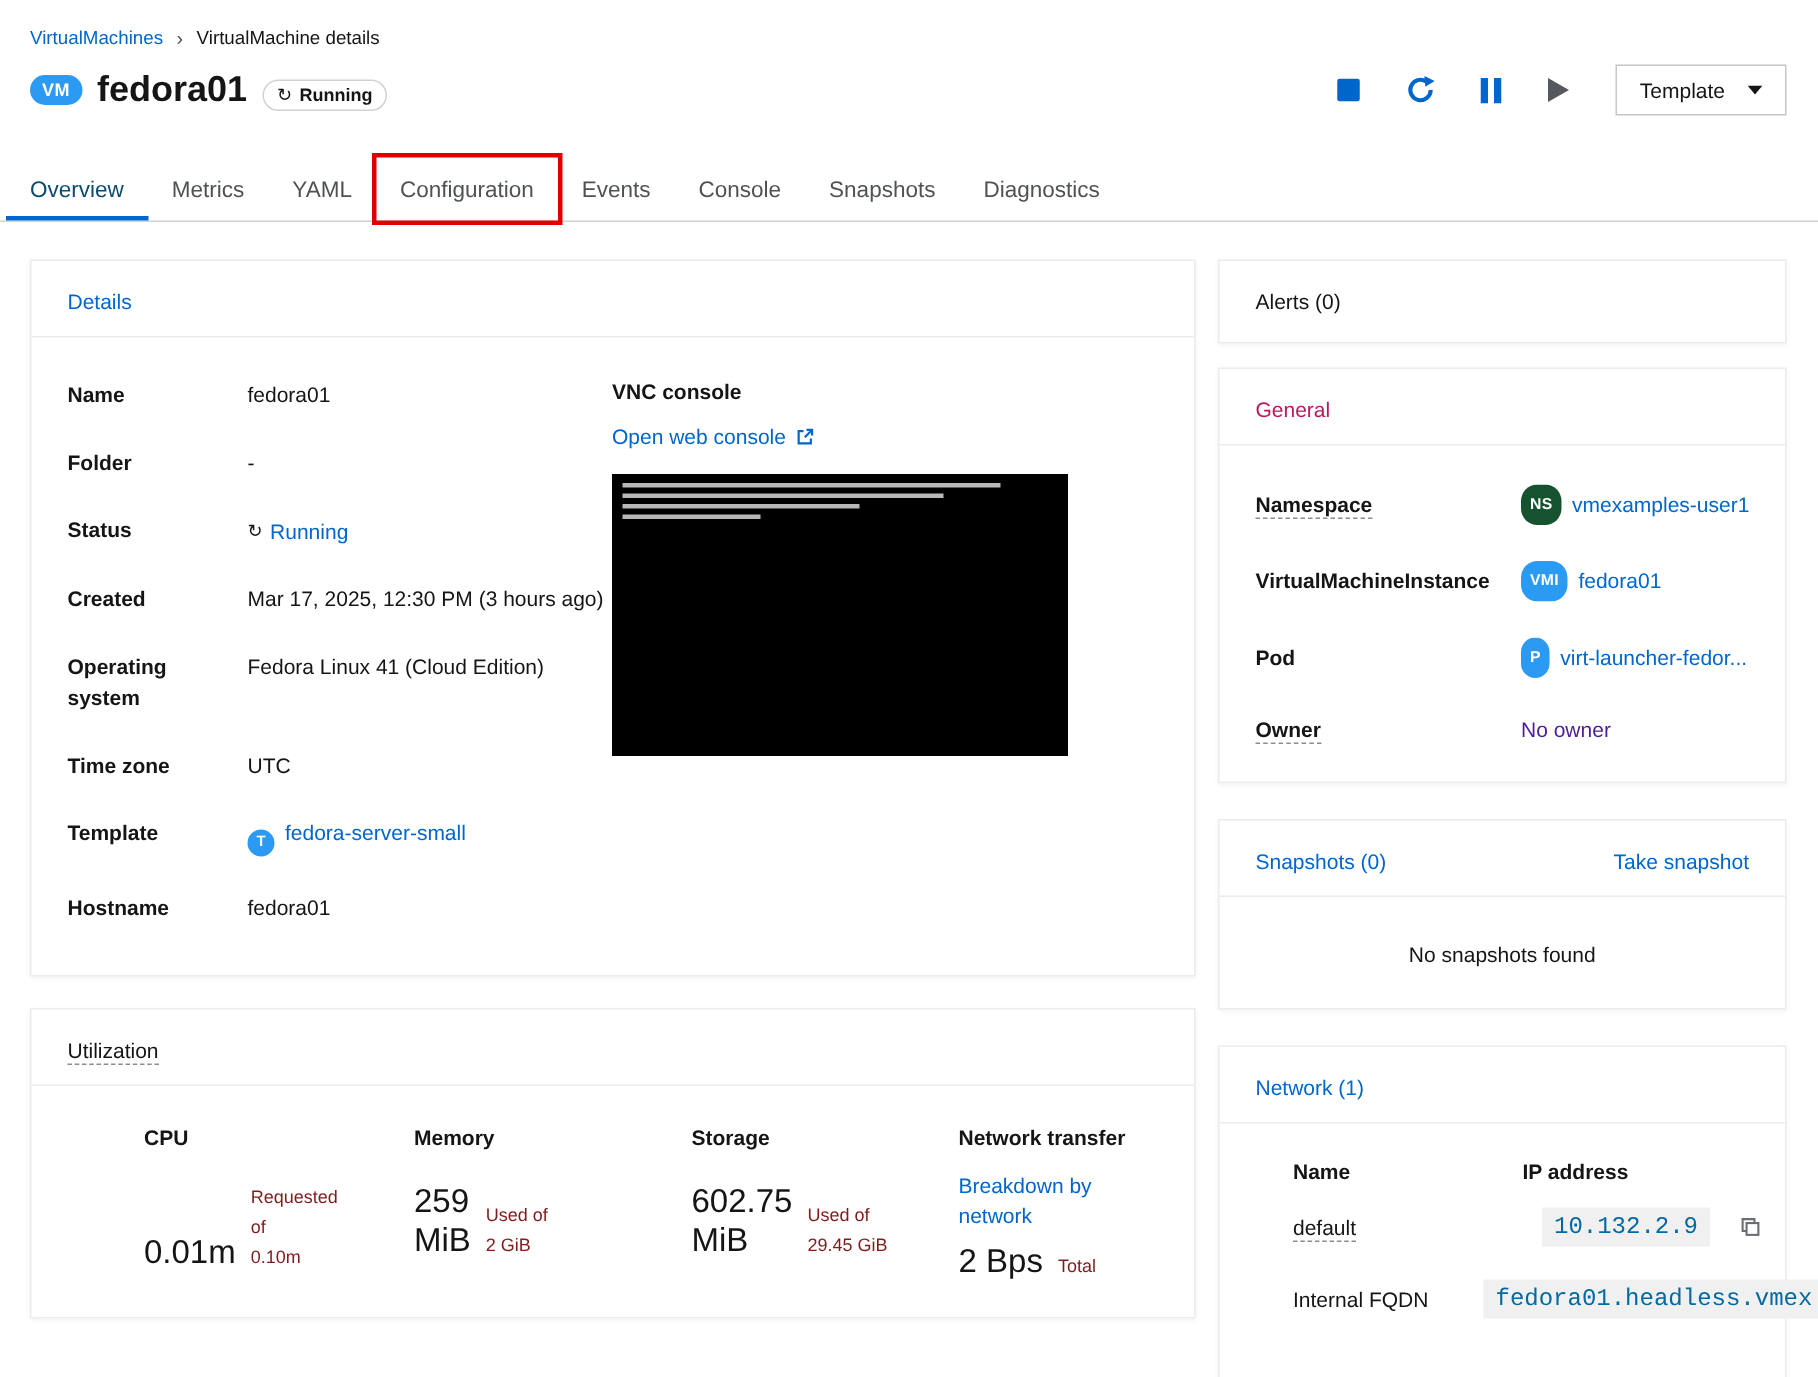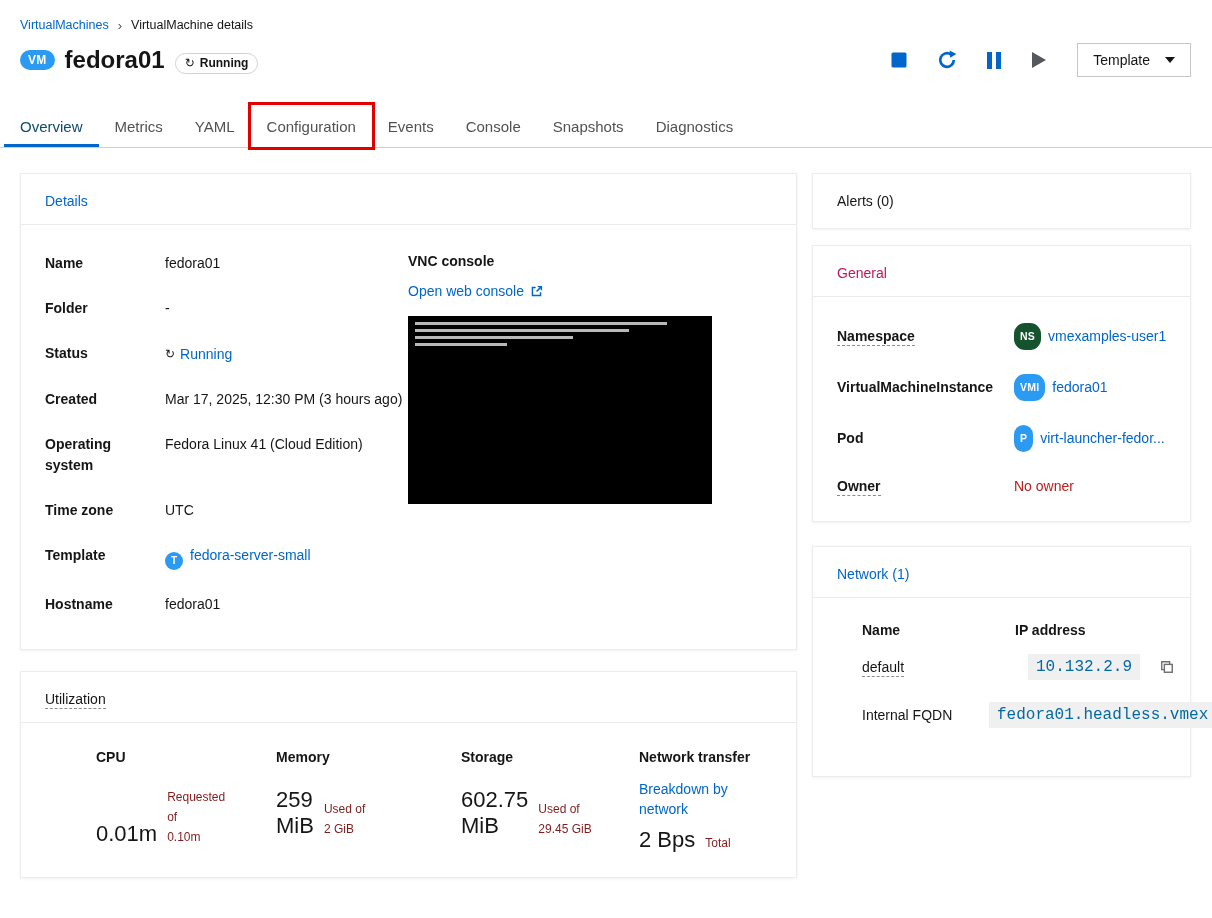--- a/index.html
+++ b/index.html
@@ -26,21 +26,21 @@
   .tab.annotated { outline:3px solid #e00000; z-index:2; }
 
   
   .content { display:flex; gap:15px; padding:0 21px 0 20px; margin-top:25px; align-items:flex-start; }
   .main-col { width:777px; flex:none; }
   .side-col { flex:1; min-width:0; }
   .card { background:#fff; border:1px solid #ececec; box-shadow:0 1px 3px rgba(0,0,0,.06); }
   .card-header { padding:19px 24px 15px; font-size:14px; }
   .divider { border-top:1px solid #ebebeb; }
   .link { color:#0066cc; text-decoration:none; cursor:pointer; }
-  .muted { color:#b91c1c; }
+  .muted { color:#4c1d95; }
   .dashed { border-bottom:1px dashed #8a8d90; padding-bottom:1px; cursor:pointer; }
 
   
   .details-body { display:flex; padding:28px 24px 10px; }
   .dl { width:363px; flex:none; }
   .dl-row { display:flex; margin-bottom:24px; font-size:14px; line-height:21px; }
   .dl-label { width:120px; flex:none; font-weight:700; padding-right:6px; }
   .dl-value { flex:1; min-width:0; }
   .status-val { display:inline-flex; align-items:center; gap:5px; }
   .t-badge { display:inline-flex; width:18px; height:18px; border-radius:50%; background:#2b9af3; color:#fff; font-size:10px; font-weight:700; align-items:center; justify-content:center; margin-right:7px; vertical-align:-4px; }
@@ -315,20 +315,28 @@
               <a class="link">virt-launcher-fedor...</a>
             </div>
           </div>
           <div class="g-row">
             <div class="g-label"><span class="dashed">Owner</span></div>
             <div class="g-value muted">No owner</div>
           </div>
         </div>
       </div>
 
+      <div class="card side-card" style="margin-bottom:24px;">
+        <div class="snap-header">
+          <a class="link">Snapshots (0)</a>
+          <a class="link">Take snapshot</a>
+        </div>
+        <div class="divider"></div>
+        <div class="snap-empty">No snapshots found</div>
+      </div>
 
       <div class="card side-card">
         <div class="card-header">
           <a class="link">Network (1)</a>
         </div>
         <div class="divider"></div>
         <div class="net-body">
           <div class="net-table-head">
             <div class="net-col-name">Name</div>
             <div>IP address</div>

